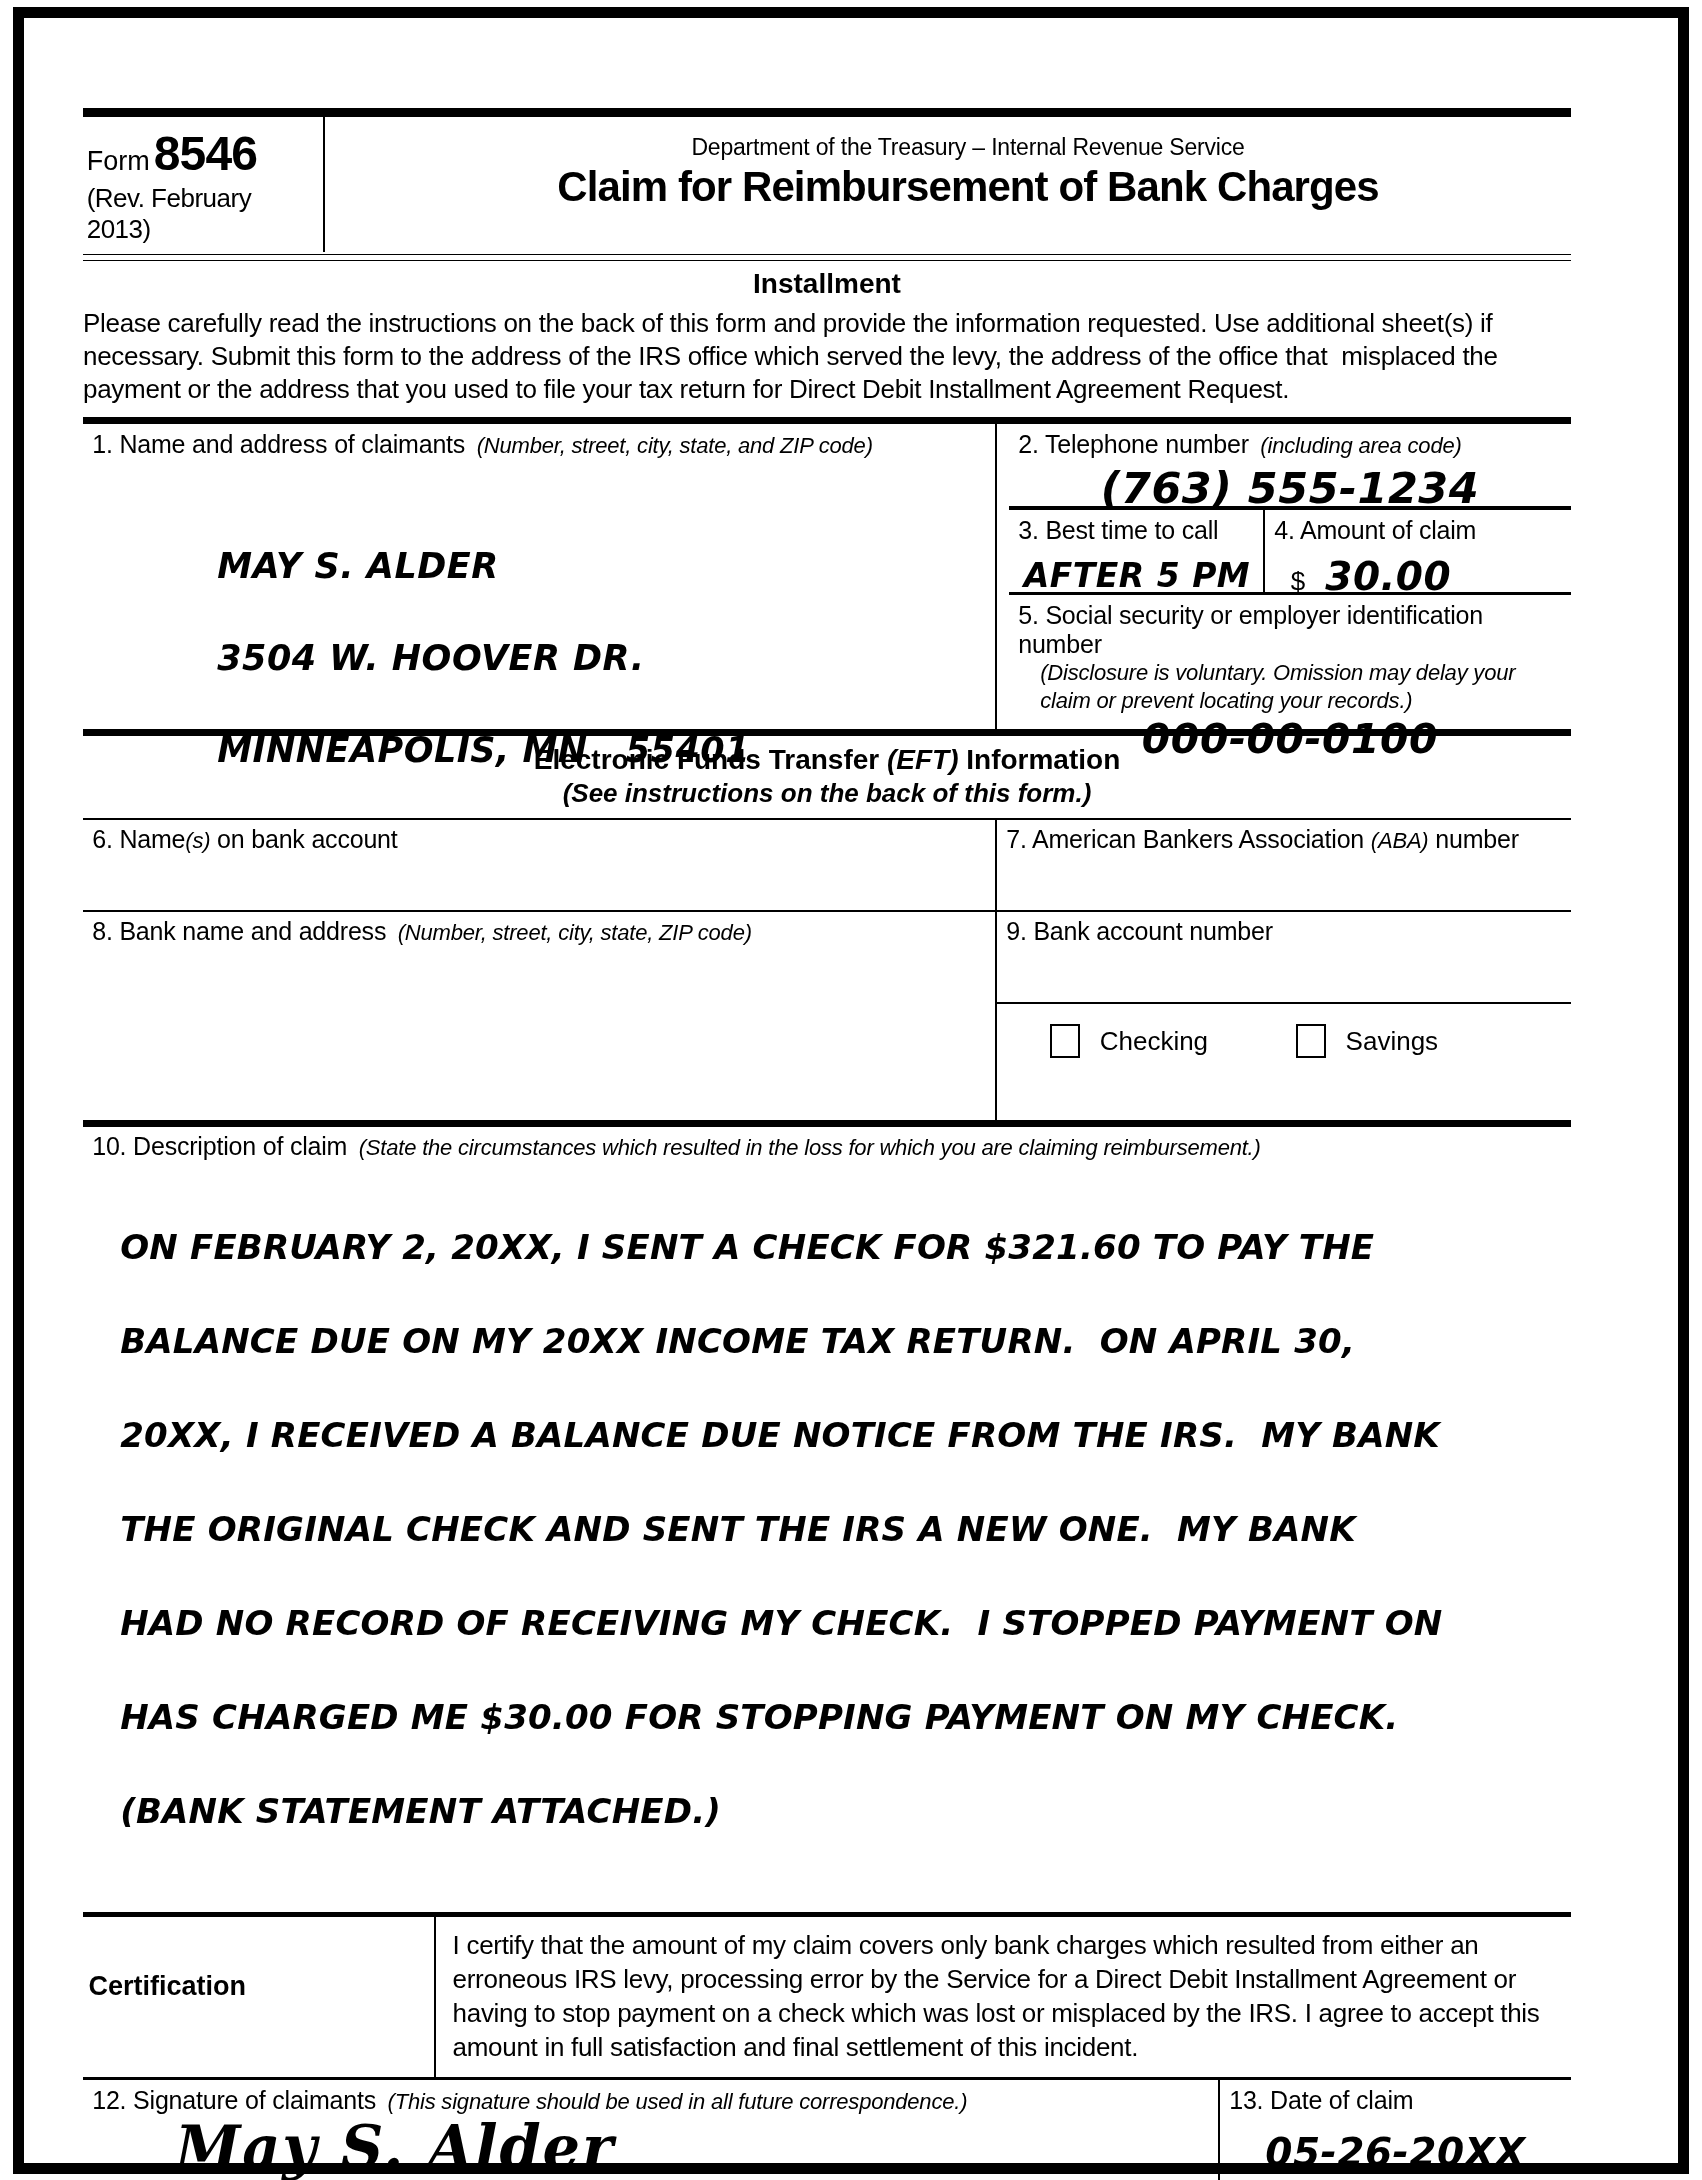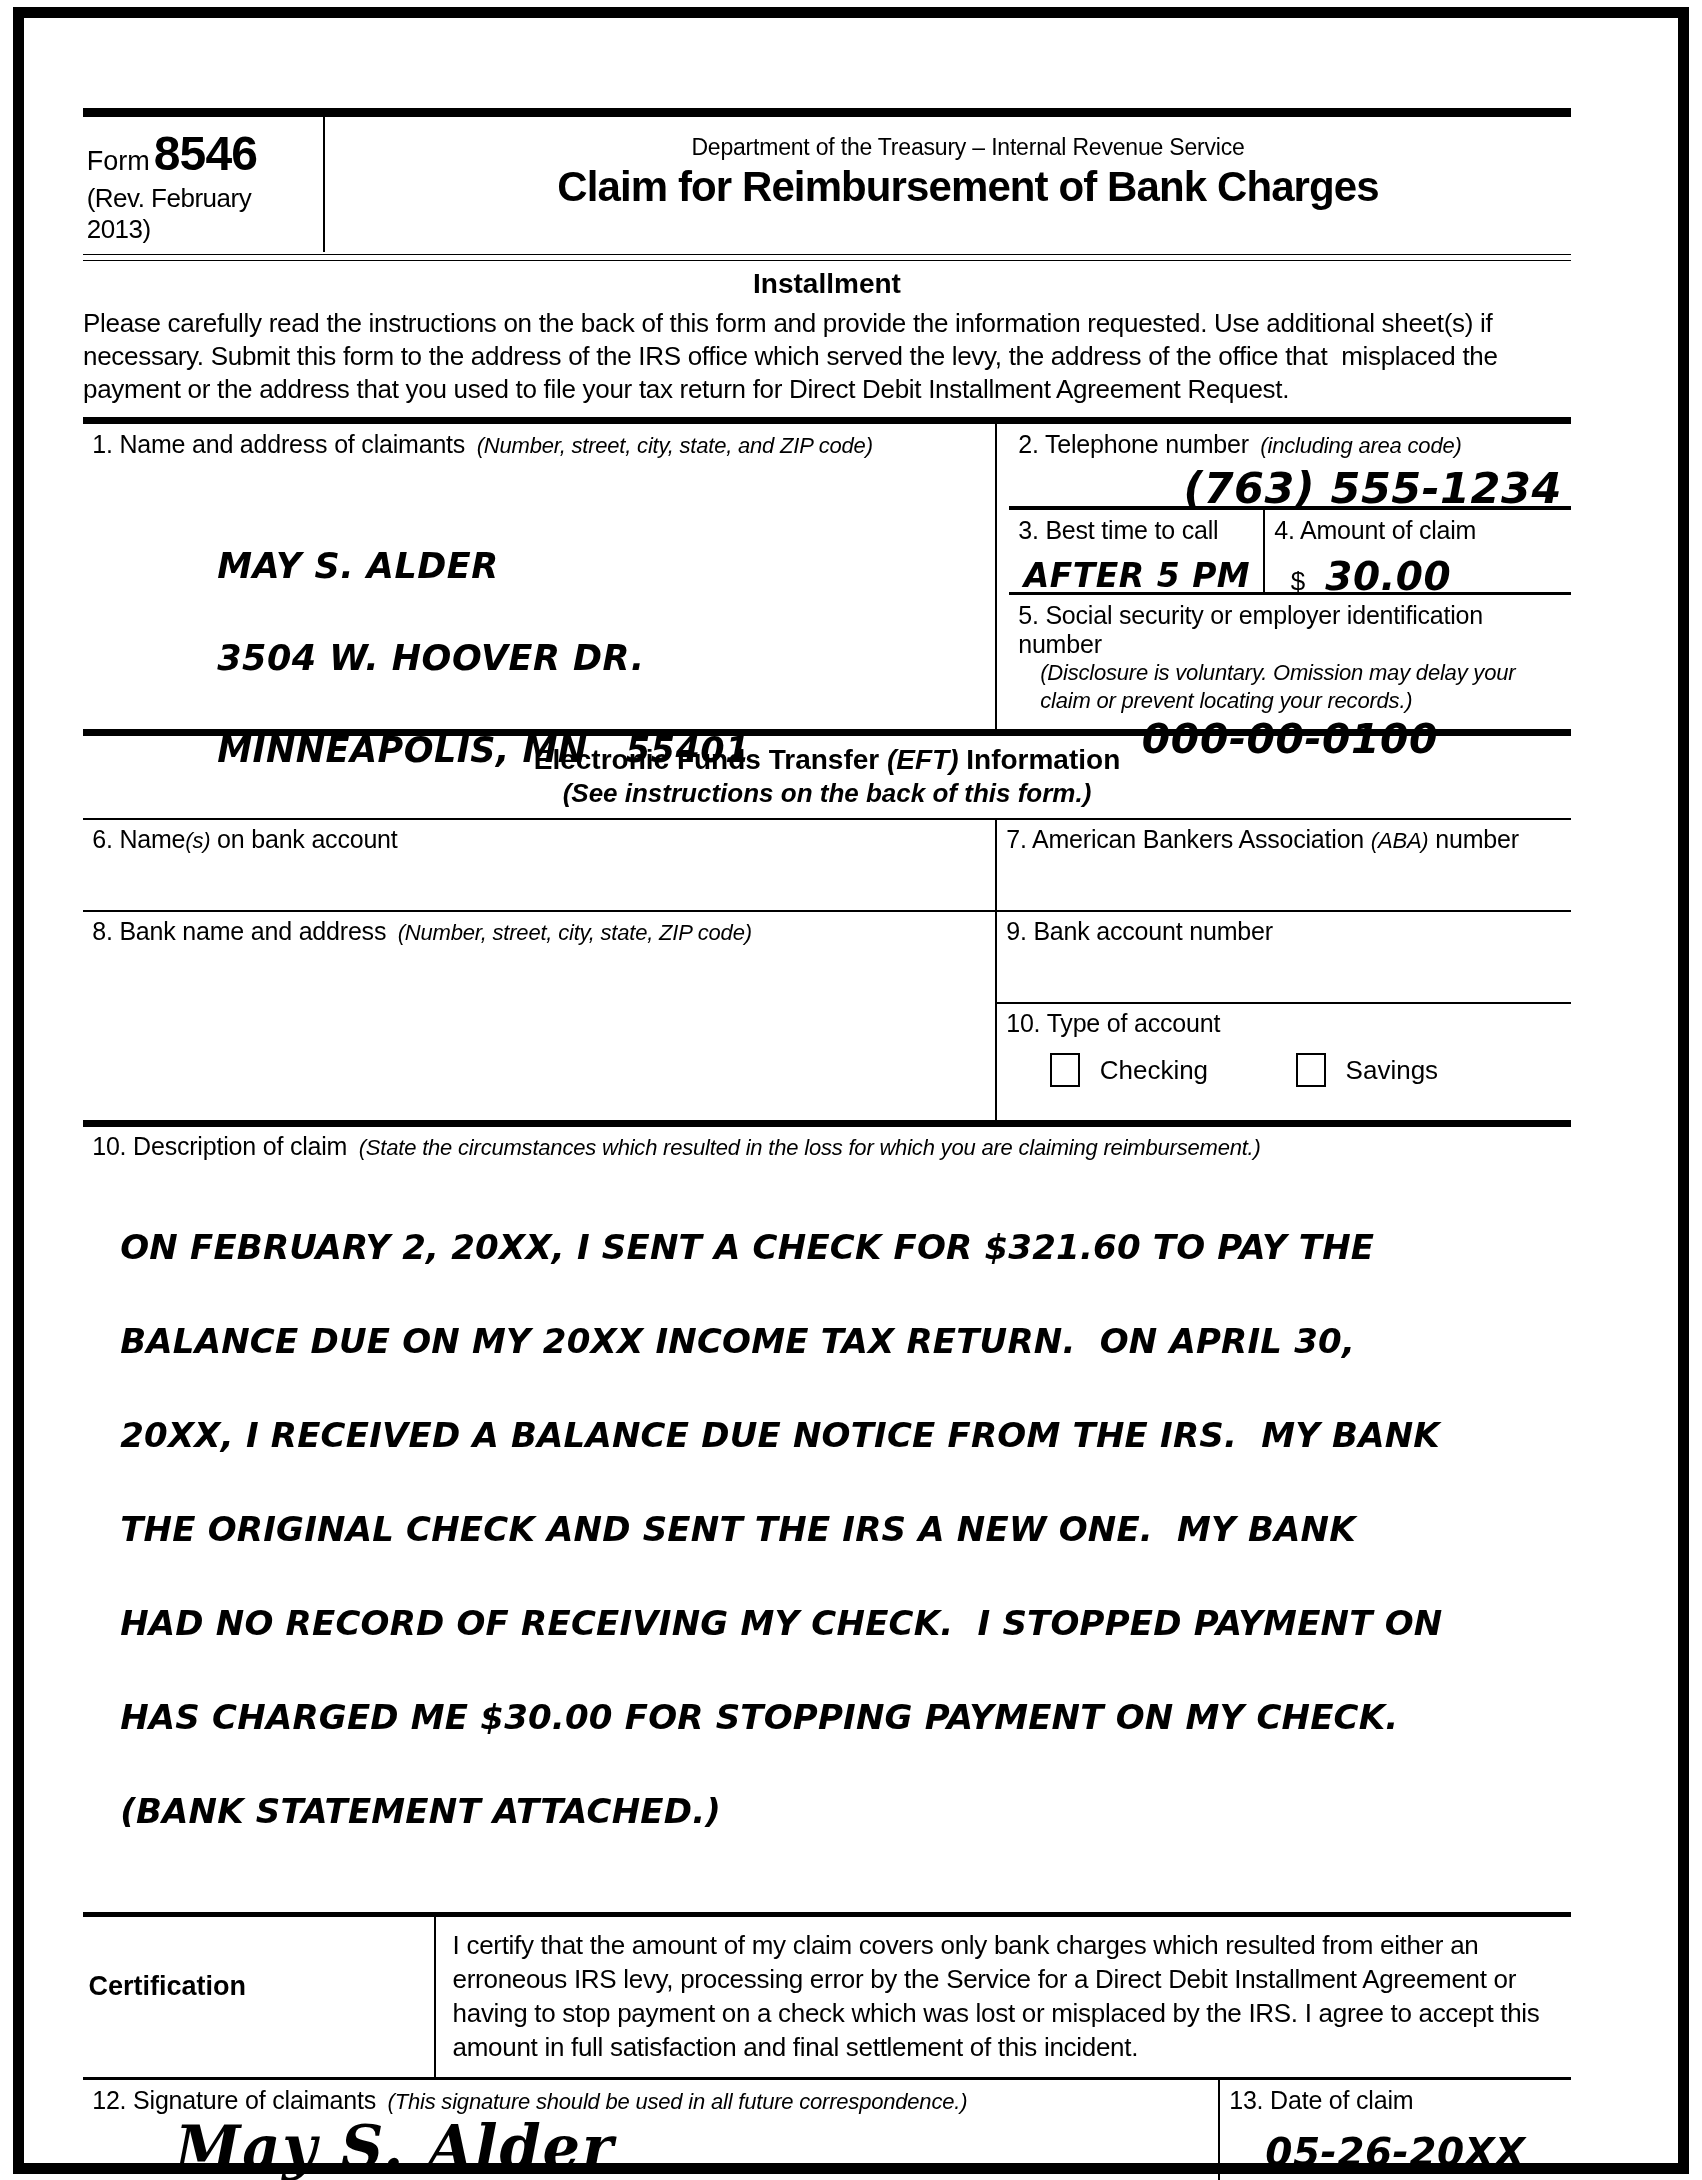--- a/index.html
+++ b/index.html
@@ -47,21 +47,21 @@
   .box1 { width: 914px; border-right: 2.8px solid #000; height: 305px; padding: 5.5px 9.2px; }
   .claim-right { flex: 1; padding-left: 12px; }
   .box2 { height: 86px; border-bottom: 4.6px solid #000; padding: 5.5px 9.2px; }
   .row34 { display: flex; height: 85px; border-bottom: 3.7px solid #000; }
   .box3 { width: 256px; border-right: 2.8px solid #000; padding: 5.5px 9.2px; }
   .box4 { flex: 1; padding: 5.5px 9.2px; }
   .box5 { height: 126px; padding: 5.5px 9.2px; }
 
   .addr-lines { margin-top: 44px; padding-left: 125px; }
   .addr-lines div { font-size: 35px; line-height: 58px; }
-  .phone-value { text-align: right; font-size: 43px; margin-top: 3.7px; }
+  .phone-value { text-align: center; font-size: 43px; margin-top: 3.7px; }
   .best-time-value { font-size: 33px; margin-top: 11px; padding-left: 5.5px; }
   .amount-line { margin-top: 9.2px; padding-left: 16.6px; display: flex; align-items: baseline; }
   .currency { font-size: 26px; font-family: "Liberation Sans", sans-serif; font-style: normal; font-weight: normal; }
   .amount-value { font-size: 39px; margin-left: 20px; }
   .ssn-note { padding-left: 22px; line-height: 28px; }
   .ssn-value { text-align: center; font-size: 41px; margin-top: 0px; }
 
   
   .eft-head { border-top: 7.4px solid #000; border-bottom: 2.8px solid #000; text-align: center; padding: 7.4px 0 9.2px 0; }
   .eft-title { font-size: 28px; font-weight: bold; }
@@ -181,21 +181,20 @@
   <div class="eft-row2">
     <div class="box8">
       <span class="lbl">8. Bank name and address</span>
       <span class="note sp">(Number, street, city, state, ZIP code)</span>
     </div>
     <div class="eft-right">
       <div class="box9">
         <span class="lbl">9. Bank account number</span>
       </div>
       <div class="box10">
-        <div class="lbl">10. Type of account</div>
         <div class="cb-row">
           <span class="cb"></span>
           <span class="cb-label">Checking</span>
           <span class="cb-group2">
             <span class="cb"></span>
             <span class="cb-label">Savings</span>
           </span>
         </div>
       </div>
     </div>

